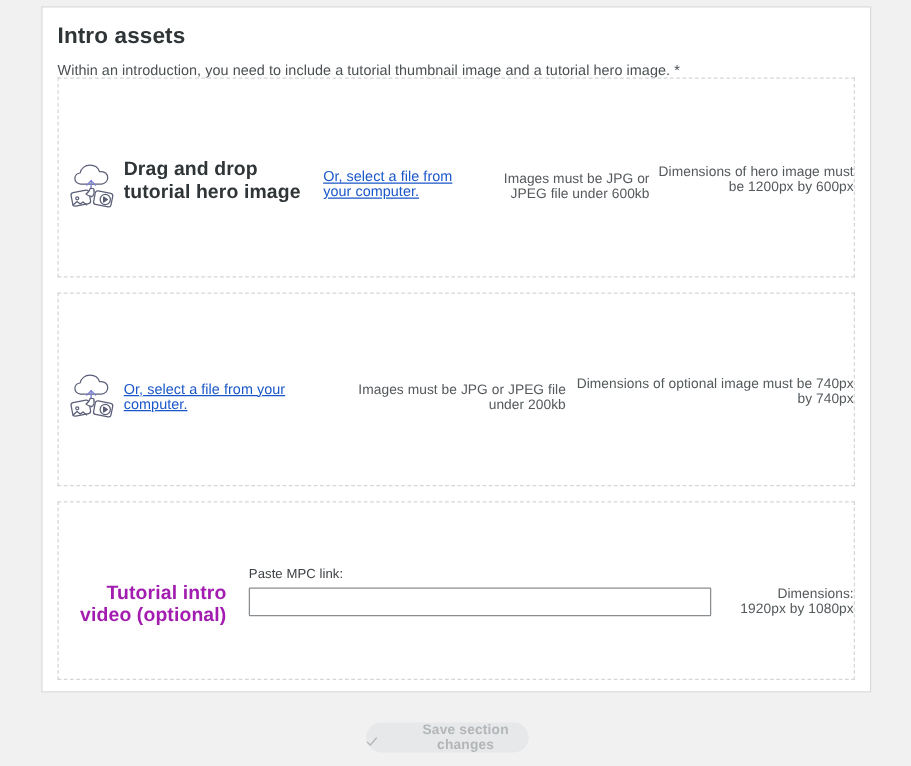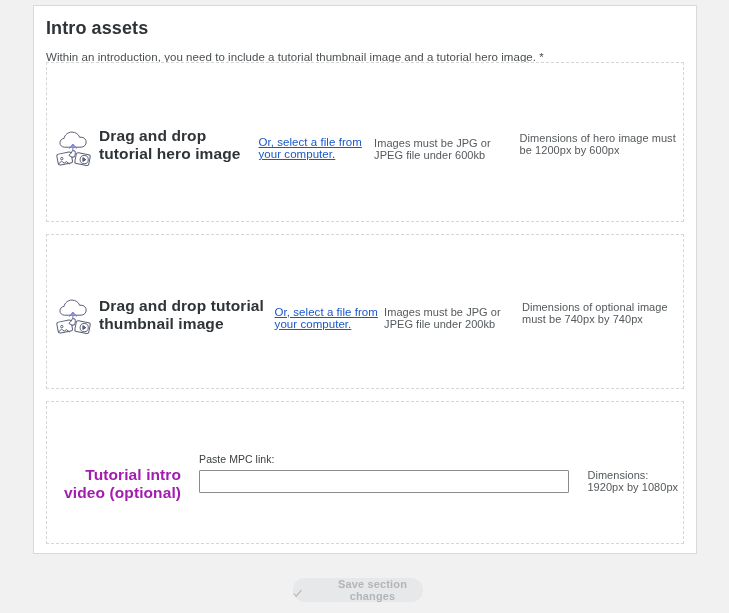--- a/index.html
+++ b/index.html
@@ -92,21 +92,21 @@
     text-decoration: underline;
     margin-top: 12px;
     cursor: pointer;
     letter-spacing: .05px;
   }
 
   .dz-note {
     font-size: 11px;
     color: #54595c;
     margin-top: 13px;
-    text-align: left;
+    text-align: right;
     letter-spacing: .05px;
   }
   .dz-note.second { margin-top: 3px; }
 
   
   .video-heading {
     font-size: 15.5px;
     font-weight: bold;
     color: #a21caf;
     margin-top: 22px;
@@ -221,21 +221,20 @@
               <path d="M11.0 35.4l3.6-3.2 2.6 2.0 2.2-1.6 3.3 2.6"></path>
             </g>
             <g stroke="#5b5f77" stroke-width="1" stroke-linejoin="round">
               <rect x="29.6" y="23.4" width="14.2" height="11" rx="2" transform="rotate(11 29.6 23.4)"></rect>
               <circle cx="37.2" cy="30.6" r="4.1"></circle>
               <path d="M35.9 28.6l3.0 2.0-3.0 2.0z" fill="#5b5f77"></path>
             </g>
             <path d="M25.3 21.6c-.6 1.9-1.9 3.7-3.5 4.7 1.5 1.3 3.5 1.9 5.4 1.7 1.1-1.8 1.4-4 .8-6.0l-2.7-.4z" fill="#ffffff" stroke="#5b5f77" stroke-width="1" stroke-linejoin="round"></path>
           </svg>
         </span>
-        <div class="dz-heading">Drag and drop tutorial thumbnail image</div>
         <a class="dz-link">Or, select a file from your computer.</a>
         <div class="dz-note">Images must be JPG or JPEG file under 200kb</div>
         <div class="dz-note second">Dimensions of optional image must be 740px by 740px</div>
       </div>
     </div>
 
     <div class="dropzone" id="zone-video">
       <div class="zone-inner">
         <div class="video-heading">Tutorial intro video (optional)</div>
 

